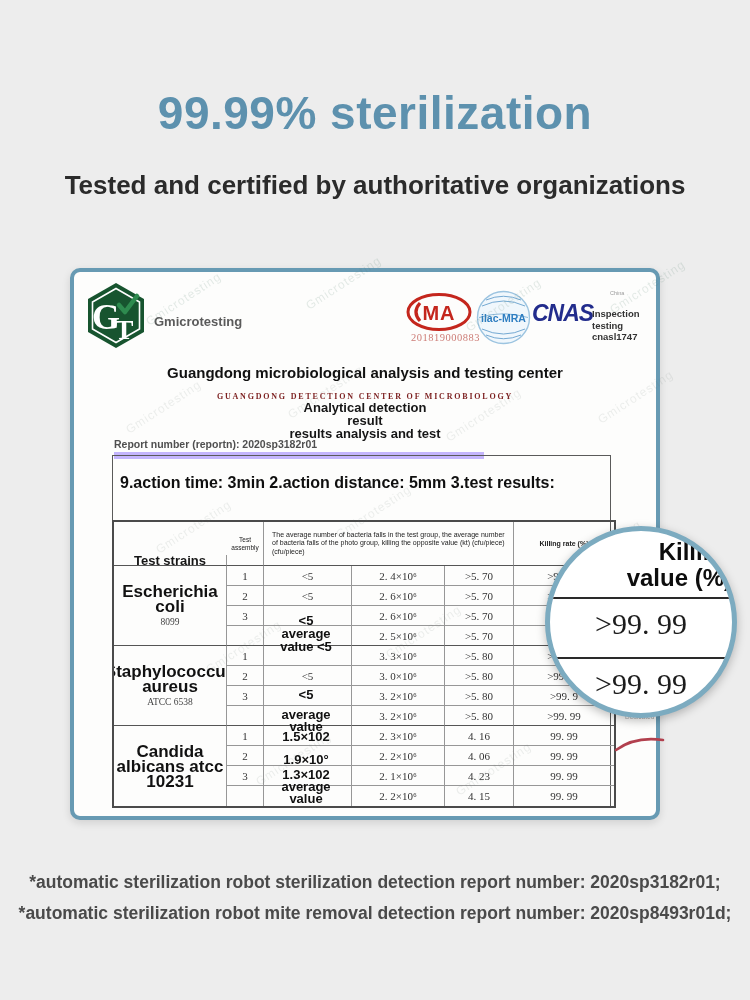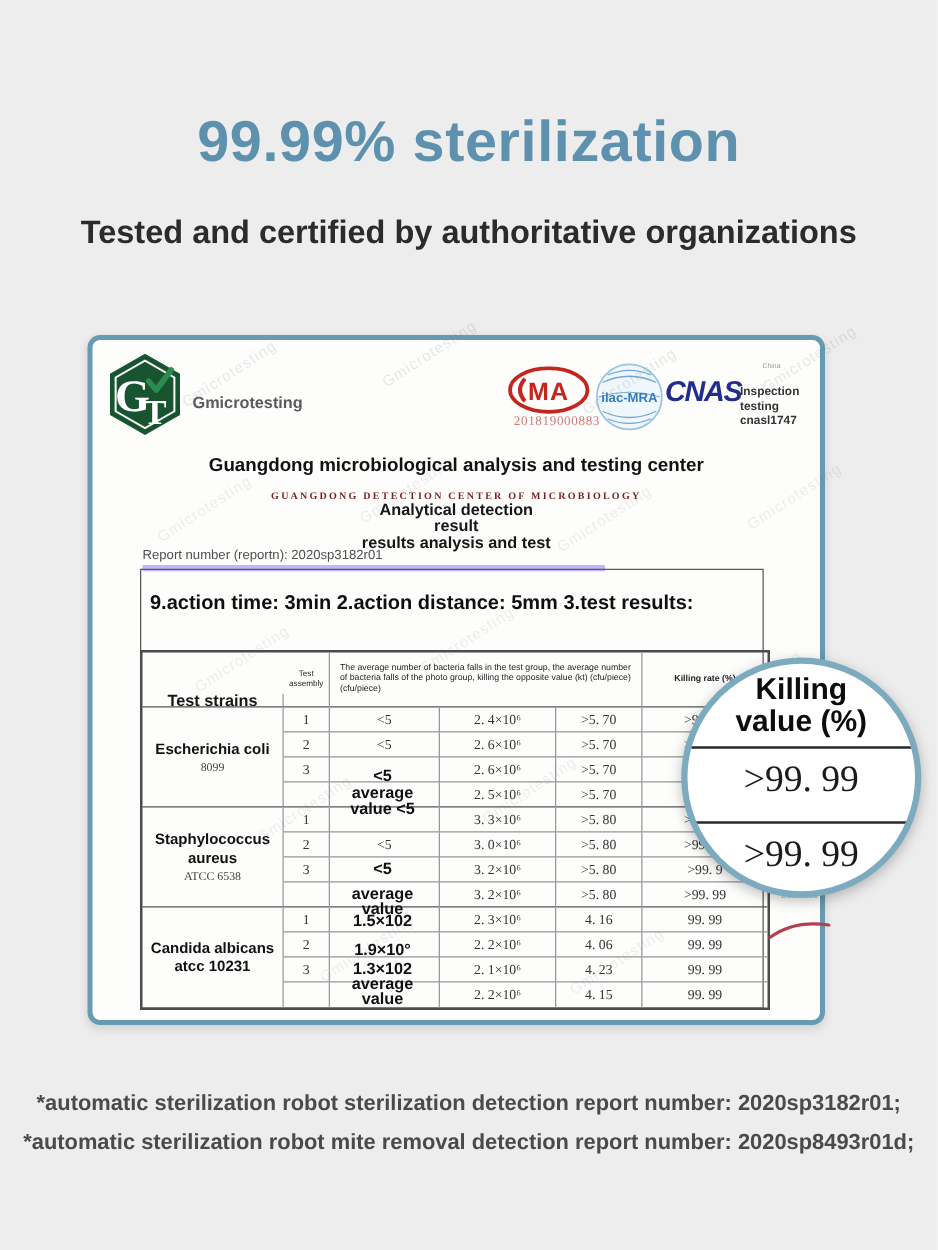--- a/index.html
+++ b/index.html
@@ -27,51 +27,51 @@
   .cnas-small{position:absolute;left:536px;top:18px;font-size:5.5px;color:#9a9a9a;}
   .cnas-side{position:absolute;left:518px;top:36px;font-size:9.5px;line-height:11.5px;
         font-weight:bold;color:#333;}
   .center-title{position:absolute;top:92px;left:0;width:100%;text-align:center;
         font-size:15px;font-weight:bold;color:#111;}
   .red-caps{position:absolute;top:120px;left:0;width:100%;text-align:center;font-size:8px;
         font-weight:bold;letter-spacing:1.8px;color:#7c1f1f;font-family:"Liberation Serif",serif;}
   .center-lines{position:absolute;top:130px;left:0;width:100%;text-align:center;
         font-size:13px;line-height:12.8px;font-weight:bold;color:#161616;}
   .report-line{position:absolute;left:40px;top:166px;width:370px;font-size:10.5px;color:#4f4f4f;
-        border-bottom:5px solid #c4b5fd;padding-bottom:2px;}
+        border-bottom:7px solid #c4b5fd;padding-bottom:2px;font-weight:bold;}
   .inner-box{position:absolute;left:38px;top:183px;width:497px;height:350px;
         border:1.5px solid #5a5a5a;background:transparent;}
   .conditions{position:absolute;left:46px;top:202px;font-size:16px;font-weight:bold;color:#0f0f0f;}
   
   .tbl{position:absolute;left:38px;top:248px;display:grid;
        grid-template-columns:113px 37px 88px 93px 69px 100px;
        grid-template-rows:44px repeat(12,20px);border:2px solid #4b4b4b;}
   .tc{border-right:1px solid #979797;border-bottom:1px solid #979797;display:flex;
       align-items:center;justify-content:center;overflow:hidden;}
   .tc.rate-c,.tc.rate-h{border-right:none;}
   .tc.last-r{border-bottom:none;justify-content:center;}
   .tc.gsep,.tc.th{border-bottom-color:#555;}
   .strains-h{font-size:13px;font-weight:bold;color:#161616;margin-top:33px;}
   .tiny{font-size:6.5px;color:#222;text-align:center;line-height:8px;padding:1px 2px;}
   .avg-h{font-size:7px;text-align:left;line-height:8.5px;padding:2px 8px;justify-content:flex-start;}
   .rate-h{font-size:7px;font-weight:bold;}
   .cell{font-family:"Liberation Serif","DejaVu Serif",serif;font-size:11px;color:#333;}
   .strain{flex-direction:column;padding:2px;}
-  .strain-name{font-size:12px;font-weight:bold;color:#111;text-align:center;line-height:15px;}
+  .strain-name{font-size:17px;font-weight:bold;color:#111;text-align:center;line-height:15px;}
   .strain-sub{font-family:"Liberation Serif","DejaVu Serif",serif;font-size:9.5px;color:#444;
       margin-top:3px;}
   .ov{position:absolute;left:188px;width:88px;text-align:center;font-size:13px;font-weight:bold;
       color:#101010;line-height:13px;z-index:2;}
   .dedicated{position:absolute;left:551px;top:441px;font-size:6.5px;color:#a9a9a9;}
   .stamp-curve{position:absolute;left:539px;top:456px;}
   
   .mag{position:absolute;left:545px;top:526px;width:182px;height:182px;border-radius:50%;
        background:#fff;border:5px solid #7cabc0;box-shadow:0 3px 10px rgba(0,0,0,0.25);
        overflow:hidden;z-index:3;}
-  .mag-title{position:absolute;top:8px;left:0;width:100%;text-align:center;font-size:24px;
+  .mag-title{position:absolute;top:8px;left:0;width:100%;text-align:right;font-size:24px;
        line-height:26px;font-weight:bold;color:#0d0d0d;}
   .mag-line{position:absolute;left:-6px;width:194px;height:2px;background:#2a2a2a;}
   .mag-val{position:absolute;left:0;width:100%;text-align:center;font-size:30px;color:#1c1c1c;
        font-family:"Liberation Serif","DejaVu Serif",serif;}
   .footnote{position:absolute;left:0;width:100%;text-align:center;font-size:17.5px;
        font-weight:bold;color:#4a4a4a;}
 </style>
 </head>
 <body>
 

